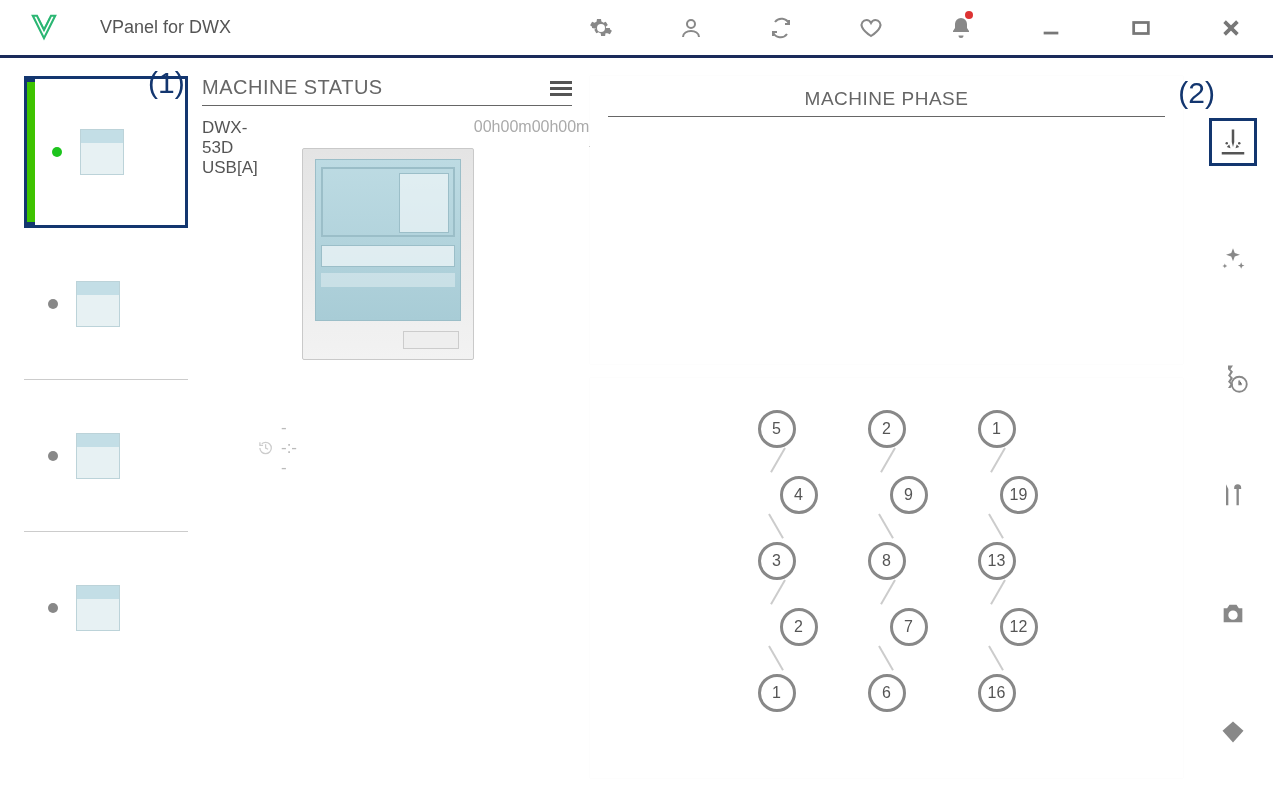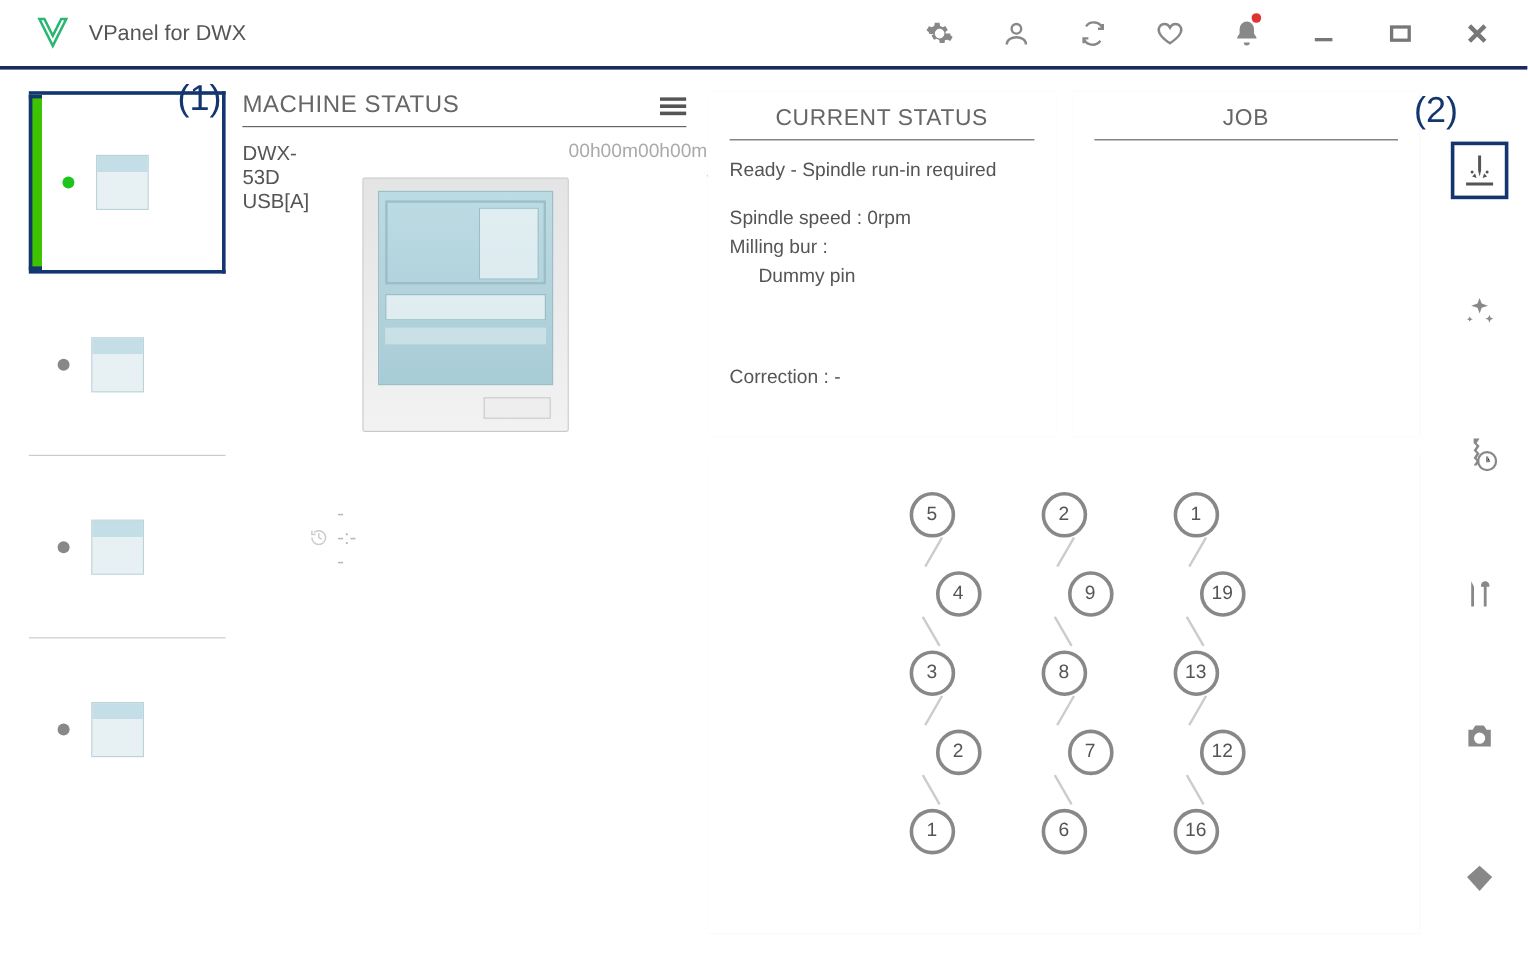--- a/index.html
+++ b/index.html
@@ -13,20 +13,21 @@
     font-size: 15px;
   }
 
   
   .titlebar {
     height: 58px;
     display: flex;
     align-items: center;
     padding: 0 10px 0 30px;
     border-bottom: 3px solid #1a2a5a;
+    gap: 26px;
   }
   .logo {
     width: 30px; height: 30px; margin-right: 14px;
     color: #2bb673;
   }
   .title { font-size: 18px; color: #555; font-weight: 400; flex: 0 0 auto; }
   .title-spacer { flex: 1; }
   .titlebar .iconbtn {
     width: 64px; height: 58px;
     display: flex; align-items: center; justify-content: center;
@@ -324,37 +325,21 @@
             </svg>
         </div>
       </div>
     </div>
   </div>
 
   <div class="right-col">
     <div class="right-top">
       <div class="card">
         <div class="panel-header">
-            <span class="panel-title">CURRENT STATUS</span>
-          </div>
-        <div class="phase-body">
-          <div>Ready - Spindle run-in required</div>
-          <div style="margin-top:16px;">
-            <span>Spindle speed : </span><span>0rpm</span>
-          </div>
-          <div>Milling bur :</div>
-          <div class="kv-sub">Dummy pin</div>
-          <div style="margin-top:60px;">
-            <span>Correction : </span><span>-</span>
-          </div>
-        </div>
-      </div>
-      <div class="card">
-        <div class="panel-header">
-            <span class="panel-title">JOB</span>
+            <span class="panel-title">MACHINE PHASE</span>
           </div>
       </div>
     </div>
 
     <div class="card bur-card">
       <div class="bur-grid" id="bur-grid">
           <div class="bur-col">
             <div class="bur-node bur-offset-c">5</div>
             <div class="bur-line "></div>
             <div class="bur-node bur-offset-r">4</div>

